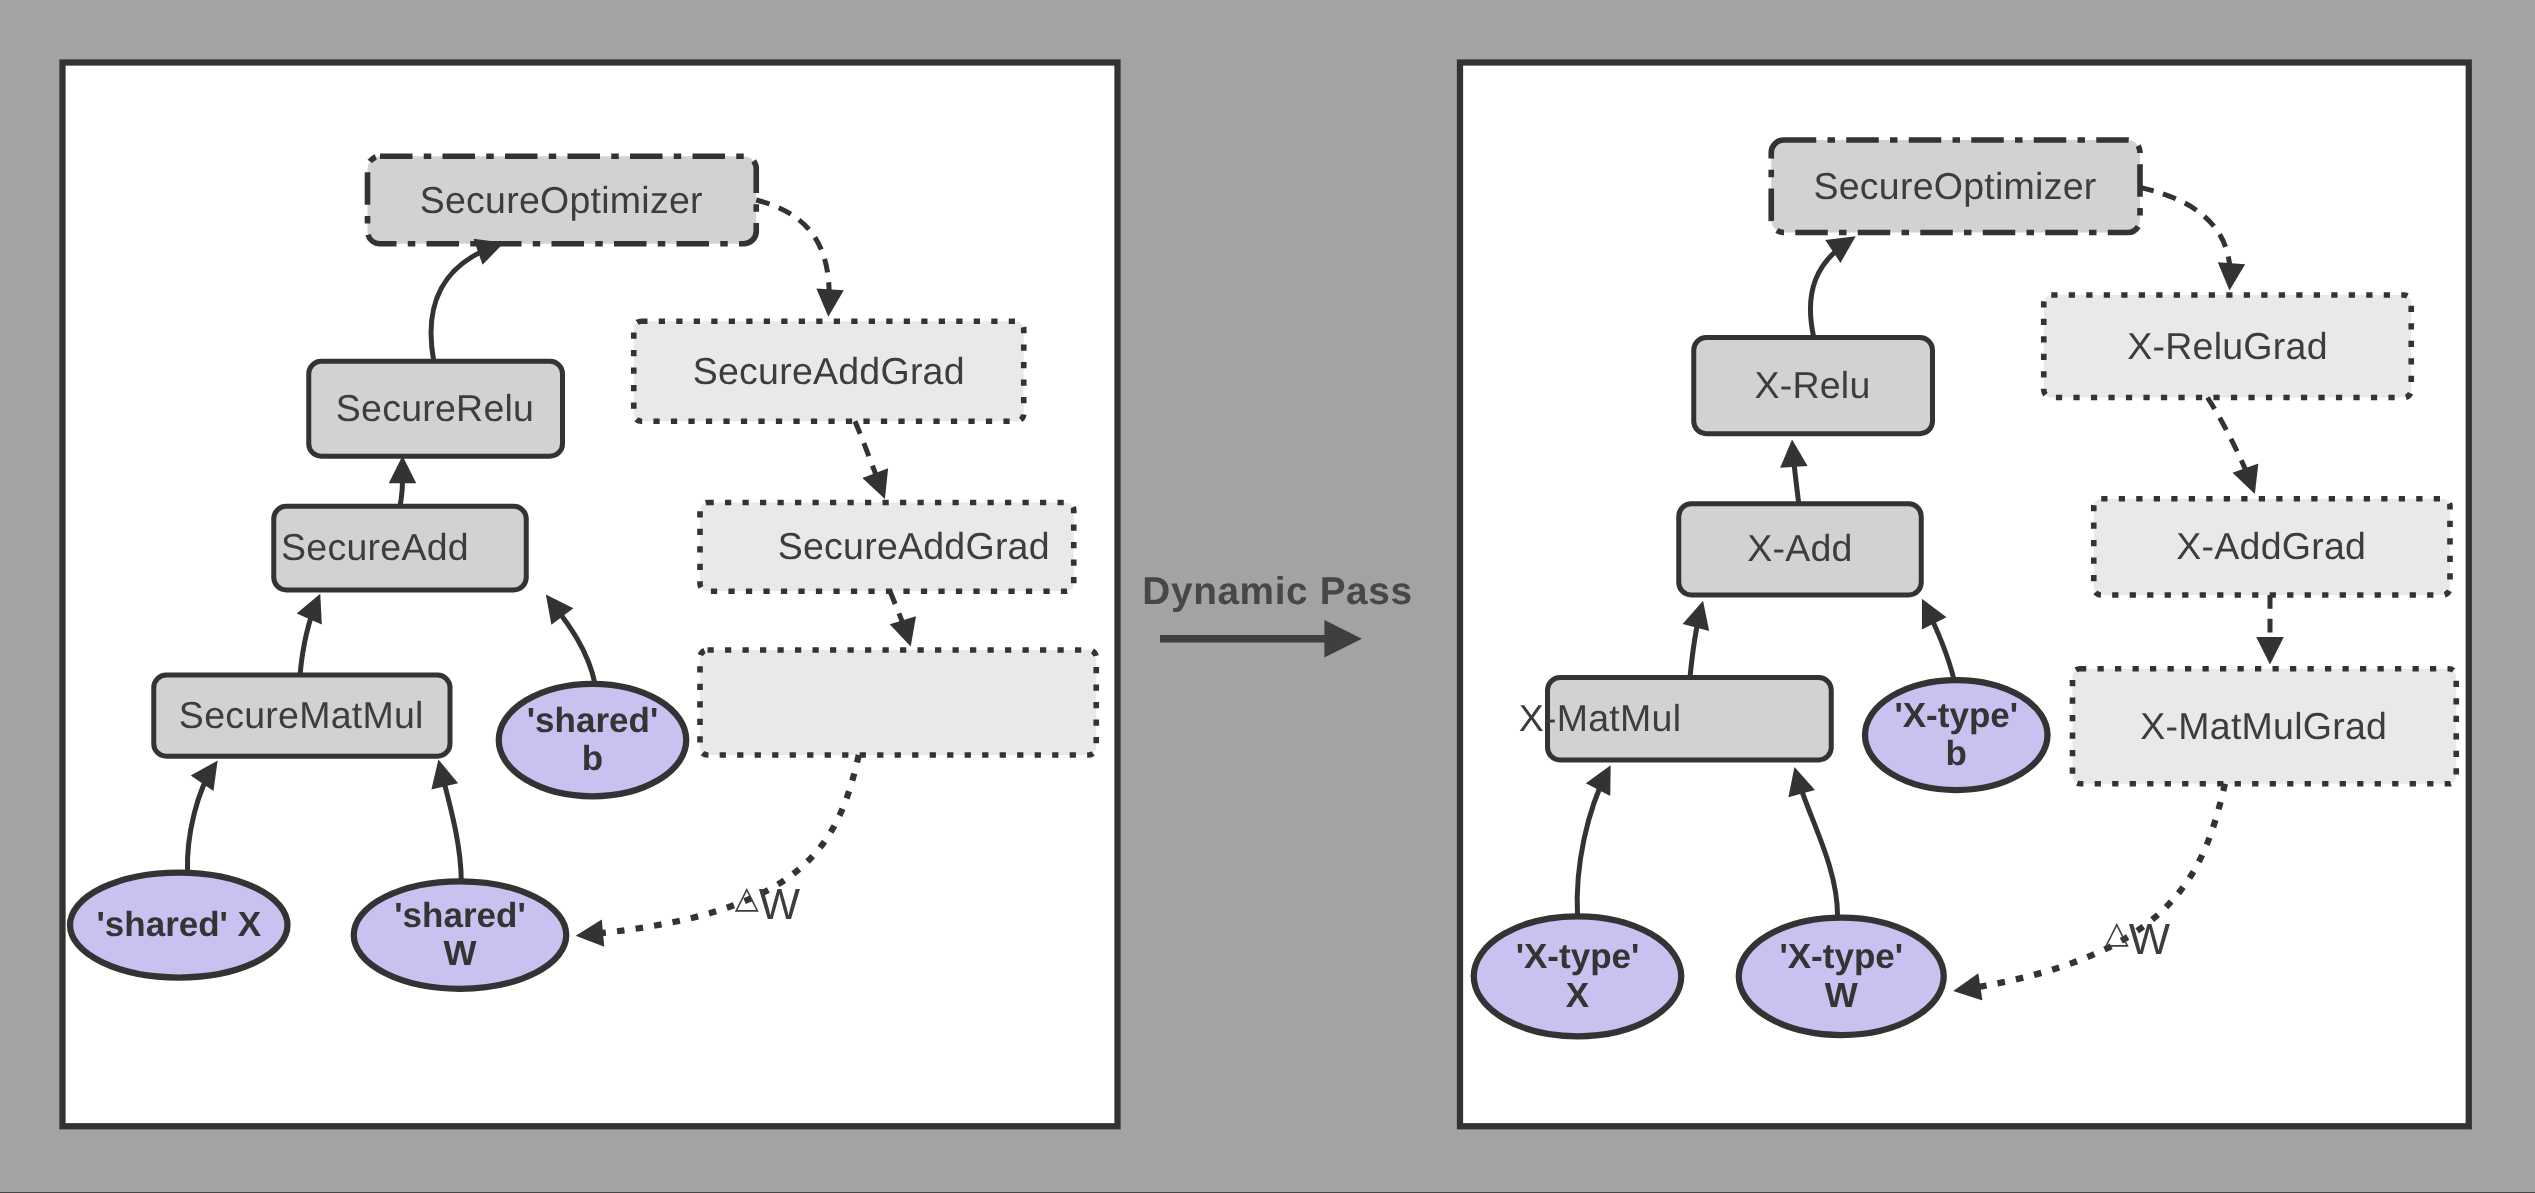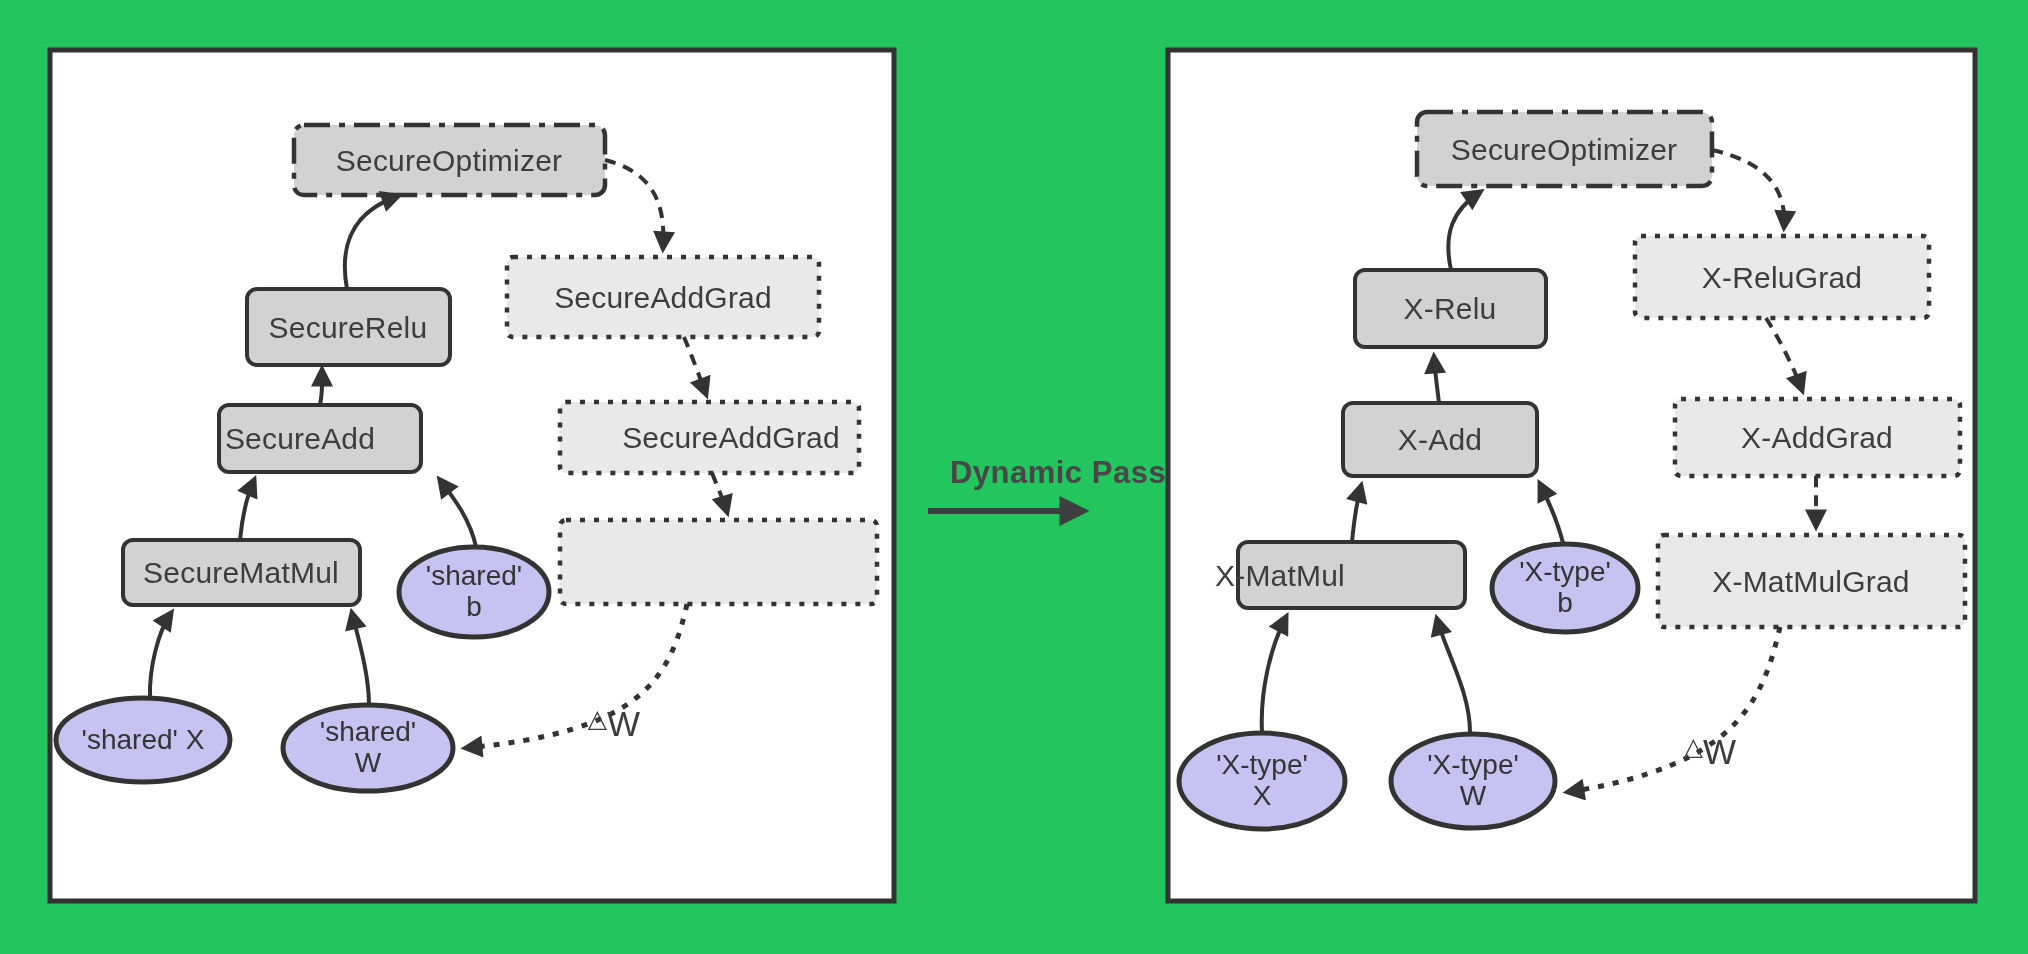--- a/index.html
+++ b/index.html
@@ -1,26 +1,26 @@
 <!DOCTYPE html>
 <html><head>
 <meta charset="utf-8">
 <style>
   html,body{margin:0;padding:0;background:#000;}
-  #canvas{position:relative;width:2028px;height:954px;background:#22c55e;overflow:hidden;
+  #canvas{position:relative;width:2028px;height:954px;background:#a3a3a3;overflow:hidden;
           font-family:"Liberation Sans",sans-serif;}
   svg.scene{position:absolute;left:0;top:0;}
   .label{position:absolute;transform:translate(-50%,-50%);color:#3d3d3d;
          white-space:nowrap;text-align:center;z-index:3;}
   .op{font-size:30px;font-weight:400;letter-spacing:0.2px;}
-  .var{font-size:28px;font-weight:normal;color:#343434;line-height:1.1;}
+  .var{font-size:28px;font-weight:bold;color:#343434;line-height:1.1;}
   .var span{display:block;}
   .dw .dw-sup{font-size:25px;vertical-align:9px;color:#3d3d3d;}
   .dw .dw-main{font-size:35px;color:#3d3d3d;}
-  .transition-label{font-size:31px;font-weight:bold;color:#474747;letter-spacing:0.5px;margin-left:36px;}
+  .transition-label{font-size:31px;font-weight:bold;color:#474747;letter-spacing:0.5px;}
 </style>
 </head>
 <body>
 
 <div id="canvas">
 
   <svg class="scene" width="2028" height="954" viewBox="0 0 2028 954">
     <defs>
       <marker id="arrow" viewBox="0 0 10 10" refX="7.5" refY="5" markerWidth="27" markerHeight="22" markerUnits="userSpaceOnUse" orient="auto">
         <path d="M0,0 L10,5 L0,10 Z" fill="#333"></path>

